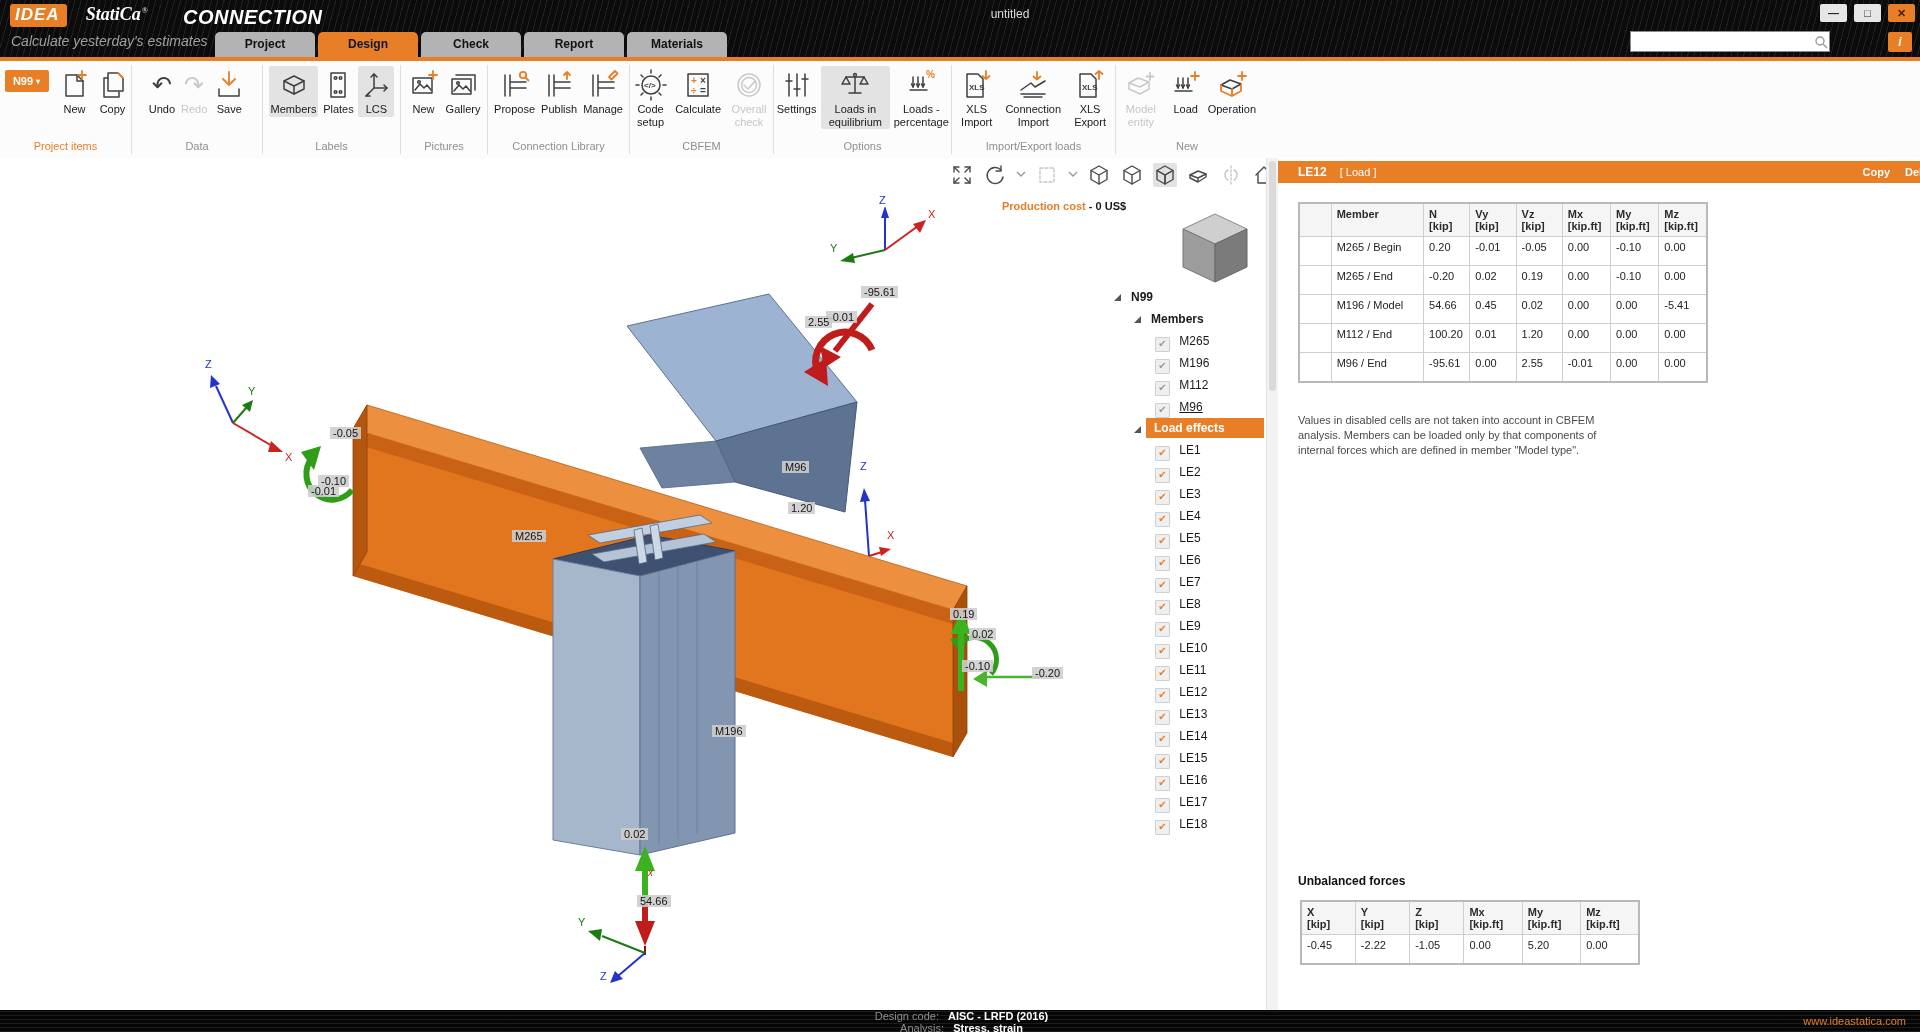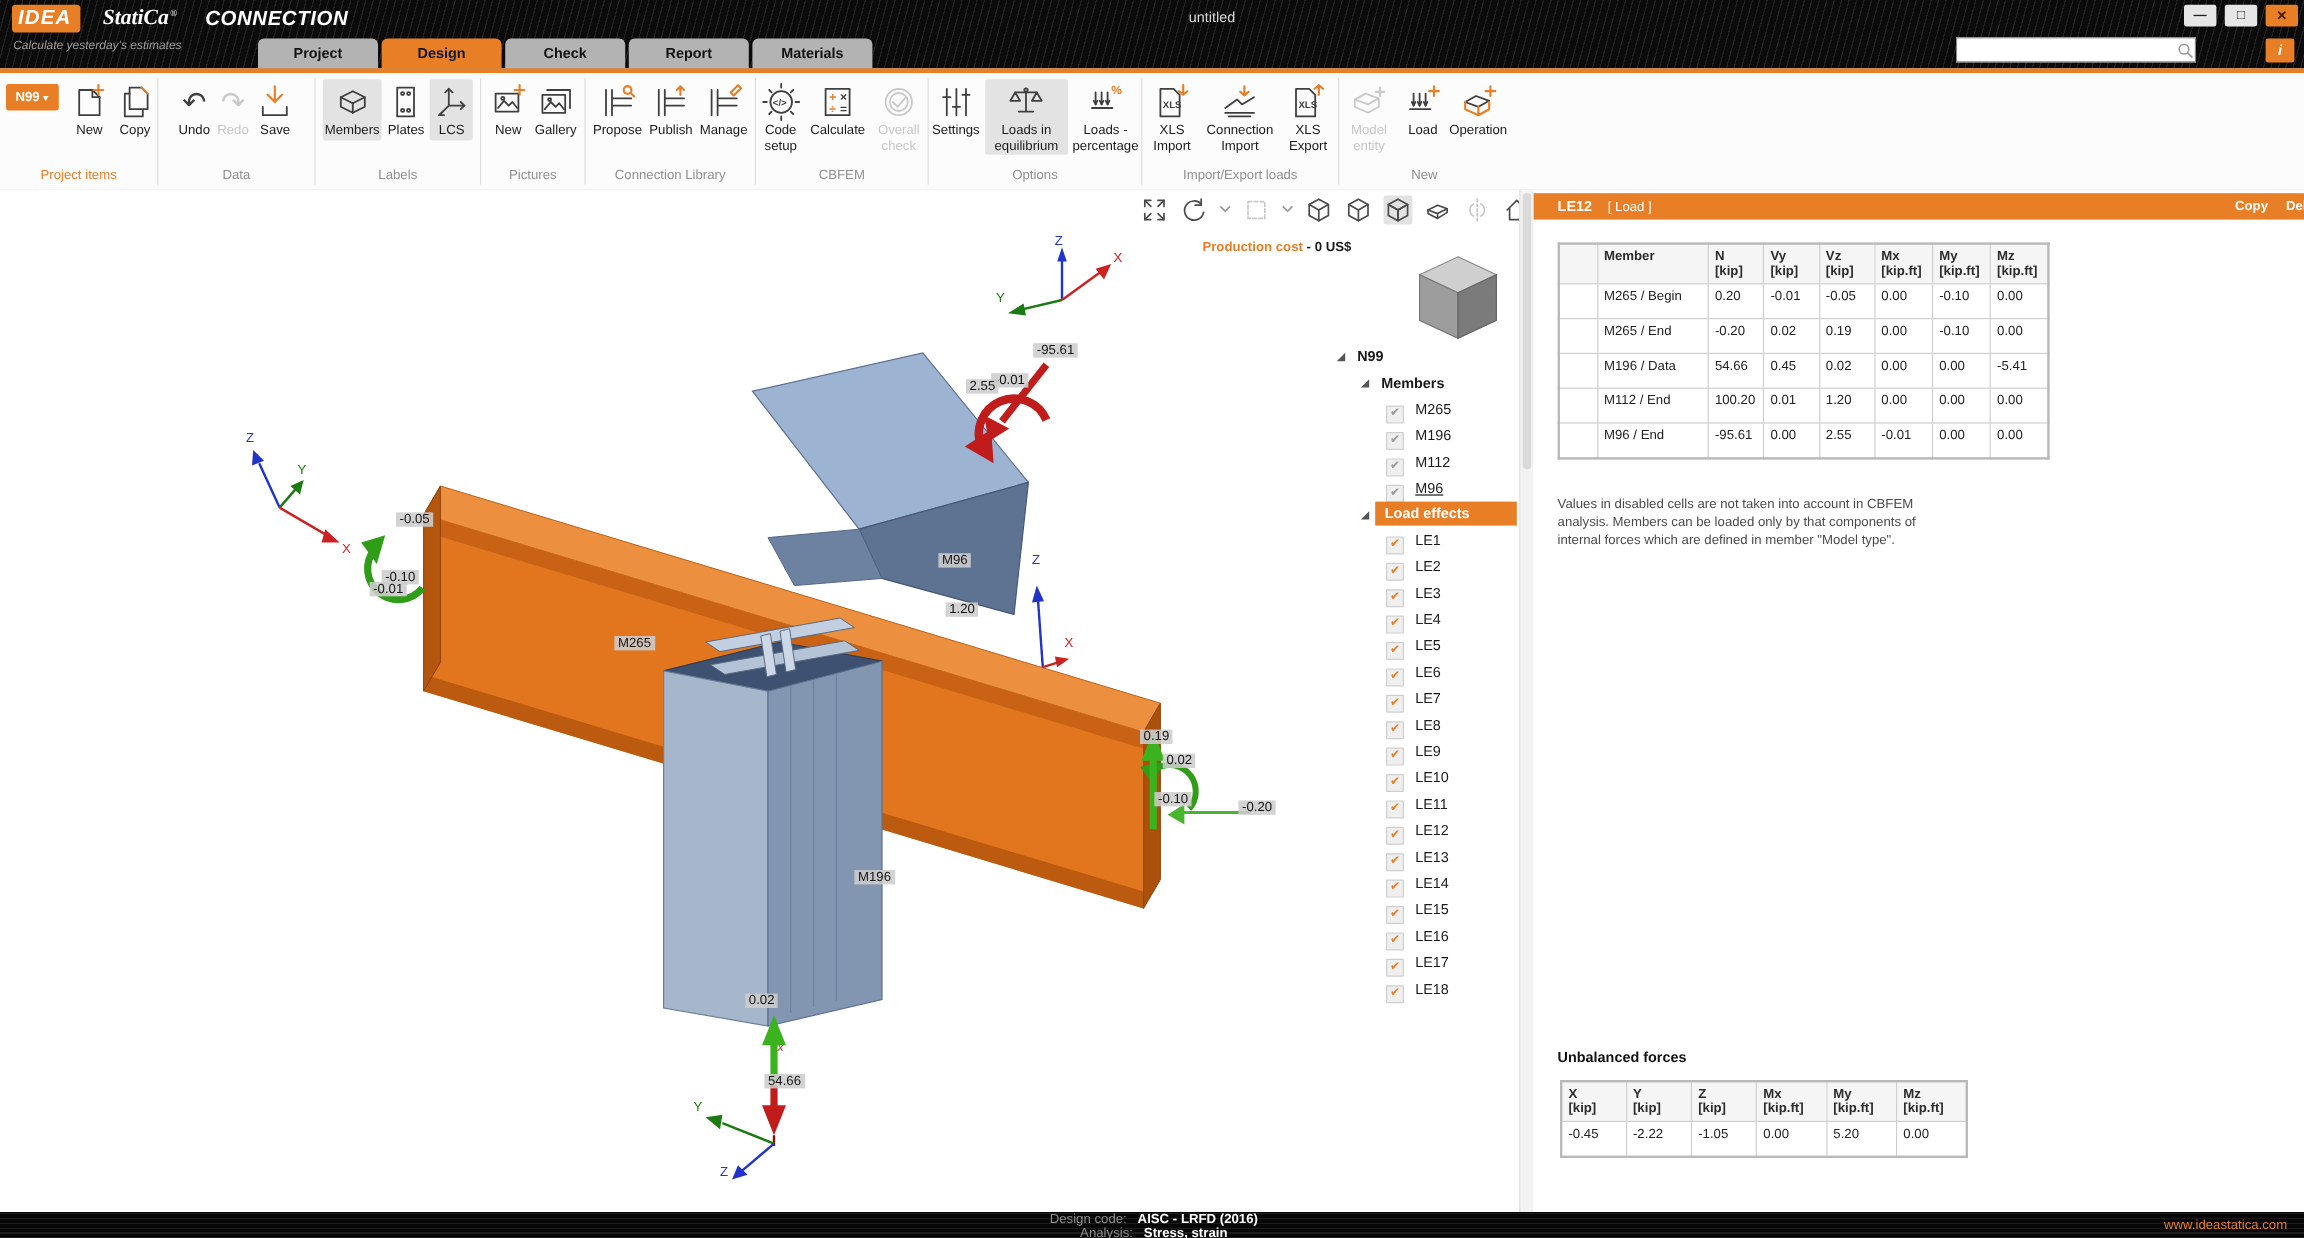--- a/index.html
+++ b/index.html
@@ -7,23 +7,23 @@
        font-family:"Liberation Sans",sans-serif;font-size:11px;color:#1a1a1a;}
 
   
   .titlebar{position:absolute;top:0;left:0;width:1920px;height:57px;background:#0b0b0b;
     background-image:repeating-linear-gradient(105deg, rgba(90,90,90,.28) 0 1px, rgba(0,0,0,0) 1px 6px);}
   .logo-box{position:absolute;left:10px;top:4px;display:flex;align-items:baseline;}
   .logo-idea{background:#e87e25;color:#fff;font-style:italic;font-weight:bold;font-size:17px;
     padding:1px 7px 2px 5px;border-radius:3px;letter-spacing:1px;}
   .logo-statica{color:#fff;font-style:italic;font-weight:bold;font-size:18px;margin-left:19px;font-family:Liberation Serif, serif;}
   .logo-reg{color:#ccc;font-size:8px;vertical-align:super;margin-left:1px;}
-  .app-name{position:absolute;left:171px;top:6px;color:#fff;font-style:italic;font-weight:bold;
-    font-size:17px;letter-spacing:.5px;}
-  .tagline{position:absolute;left:11px;top:33px;color:#9f9f9f;font-style:italic;font-size:10px;}
+  .app-name{position:absolute;left:183px;top:6px;color:#fff;font-style:italic;font-weight:bold;
+    font-size:20px;letter-spacing:.5px;}
+  .tagline{position:absolute;left:11px;top:33px;color:#9f9f9f;font-style:italic;font-size:14px;}
   .doc-title{position:absolute;left:930px;top:7px;width:160px;text-align:center;color:#dcdcdc;font-size:12px;}
   .winbtns{position:absolute;right:5px;top:4px;display:flex;gap:7px;}
   .winbtn{width:27px;height:18px;background:#e6e6e6;border-radius:2px;display:flex;align-items:center;
     justify-content:center;font-size:11px;font-weight:bold;color:#222;cursor:default;}
   .winbtn.close{background:#e87e25;color:#4a1d00;}
   .tabs{position:absolute;left:215px;bottom:0;display:flex;gap:3px;}
   .tab{width:100px;height:25px;line-height:25px;text-align:center;background:#b3b3b3;color:#111;
     font-weight:bold;font-size:12px;border-radius:5px 5px 0 0;}
   .tab.active{background:#e87e25;color:#0f172a;}
   .search-wrap{position:absolute;right:90px;bottom:5px;width:198px;height:19px;background:#fff;
@@ -802,21 +802,21 @@
             <td>-0.20</td>
             <td>0.02</td>
             <td>0.19</td>
             <td>0.00</td>
             <td>-0.10</td>
             <td>0.00</td>
           </tr>
 
           <tr>
             <td></td>
-            <td>M196 / Data</td>
+            <td>M196 / Model</td>
             <td>54.66</td>
             <td>0.45</td>
             <td>0.02</td>
             <td>0.00</td>
             <td>0.00</td>
             <td>-5.41</td>
           </tr>
 
           <tr>
             <td></td>

